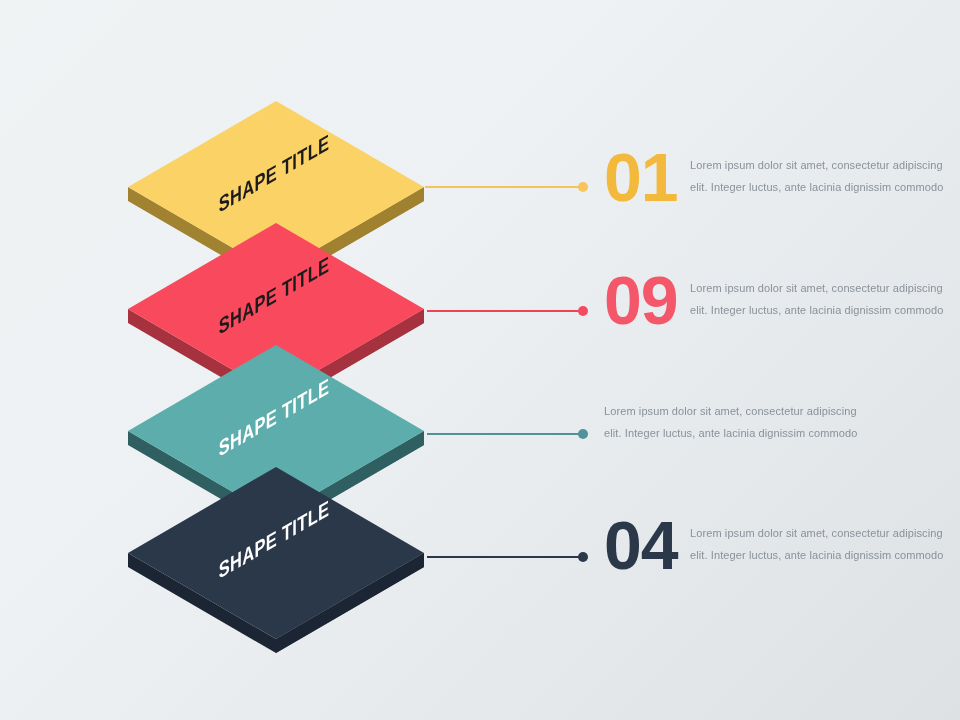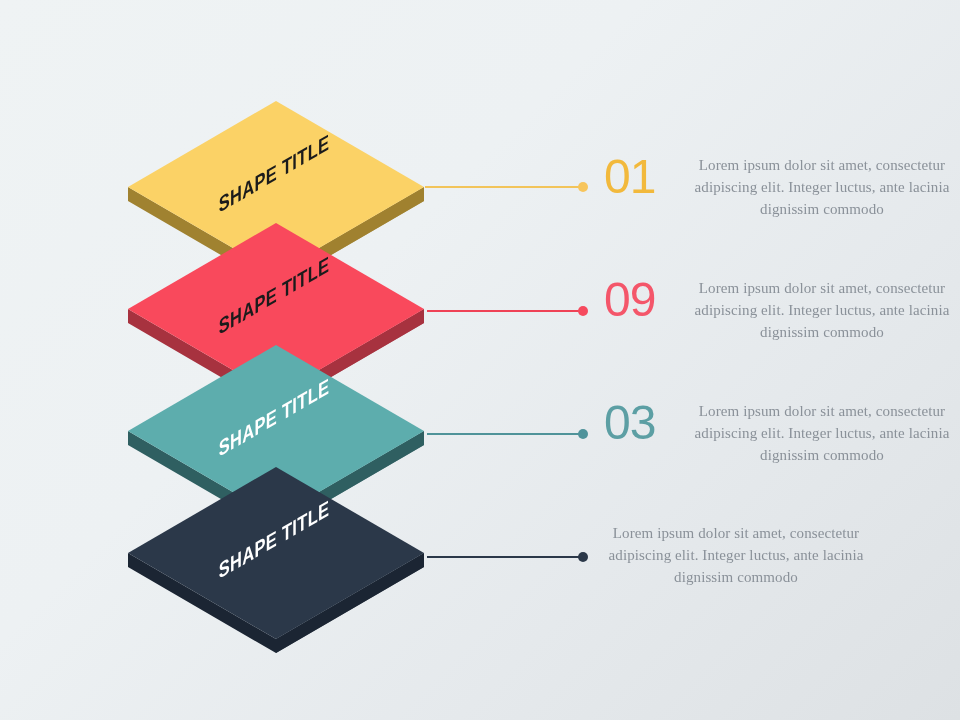--- a/index.html
+++ b/index.html
@@ -61,37 +61,36 @@
 
   
   .row {
     position: absolute;
     display: flex;
     align-items: flex-start;
     width: 360px;
   }
   .row-number {
     font-family: "Liberation Sans", sans-serif;
-    font-weight: normal;
-    font-size: 48px;
+    font-weight: bold;
+    font-size: 68px;
     line-height: 54px;
     letter-spacing: -1px;
     width: 86px;
     flex: 0 0 86px;
     margin-top: -4px;
   }
   .row-desc {
-    font-family: Liberation Serif, serif;
-    font-size: 15px;
+    font-family: Liberation Sans, sans-serif;
+    font-size: 11px;
     line-height: 22px;
     color: #8a9199;
     width: 264px;
     flex: 0 0 264px;
     letter-spacing: 0.1px;
-    text-align: center;
   }
 </style>
 </head>
 <body>
 
 <div id="slide">
 
   <div id="stack">
       <div class="layer" style="top: 0px; z-index: 10;">
         <svg width="560" height="720" viewBox="0 0 560 720">
@@ -138,24 +137,24 @@
   <div id="rows">
       <div class="row" style="left: 604px; top: 154px;">
         <div class="row-number" style="color: rgb(242, 185, 60);">01</div>
         <div class="row-desc">Lorem ipsum dolor  sit amet, consectetur adipiscing elit.  Integer luctus, ante lacinia dignissim commodo</div>
       </div>
       <div class="row" style="left: 604px; top: 277px;">
         <div class="row-number" style="color: rgb(244, 86, 106);">09</div>
         <div class="row-desc">Lorem ipsum dolor  sit amet, consectetur adipiscing elit.  Integer luctus, ante lacinia dignissim commodo</div>
       </div>
       <div class="row" style="left: 604px; top: 400px;">
-        <div class="row-number" style="color: rgb(92, 159, 164);">03</div>
         <div class="row-desc">Lorem ipsum dolor  sit amet, consectetur adipiscing elit.  Integer luctus, ante lacinia dignissim commodo</div>
       </div>
       <div class="row" style="left: 604px; top: 522px;">
+        <div class="row-number" style="color: rgb(43, 56, 73);">04</div>
         <div class="row-desc">Lorem ipsum dolor  sit amet, consectetur adipiscing elit.  Integer luctus, ante lacinia dignissim commodo</div>
       </div>
     </div>
 
 <div class="connector" style="left: 425px; top: 186px; width: 158px; background: rgb(242, 196, 90); z-index: 30;"></div>
     <div class="dot" style="left: 578px; top: 182px; background: rgb(247, 197, 92); z-index: 31;"></div>
     <div class="connector" style="left: 427px; top: 310px; width: 156px; background: rgb(239, 66, 86); z-index: 30;"></div>
     <div class="dot" style="left: 578px; top: 306px; background: rgb(246, 74, 94); z-index: 31;"></div>
     <div class="connector" style="left: 427px; top: 433px; width: 156px; background: rgb(79, 147, 153); z-index: 30;"></div>
     <div class="dot" style="left: 578px; top: 429px; background: rgb(79, 147, 155); z-index: 31;"></div>

